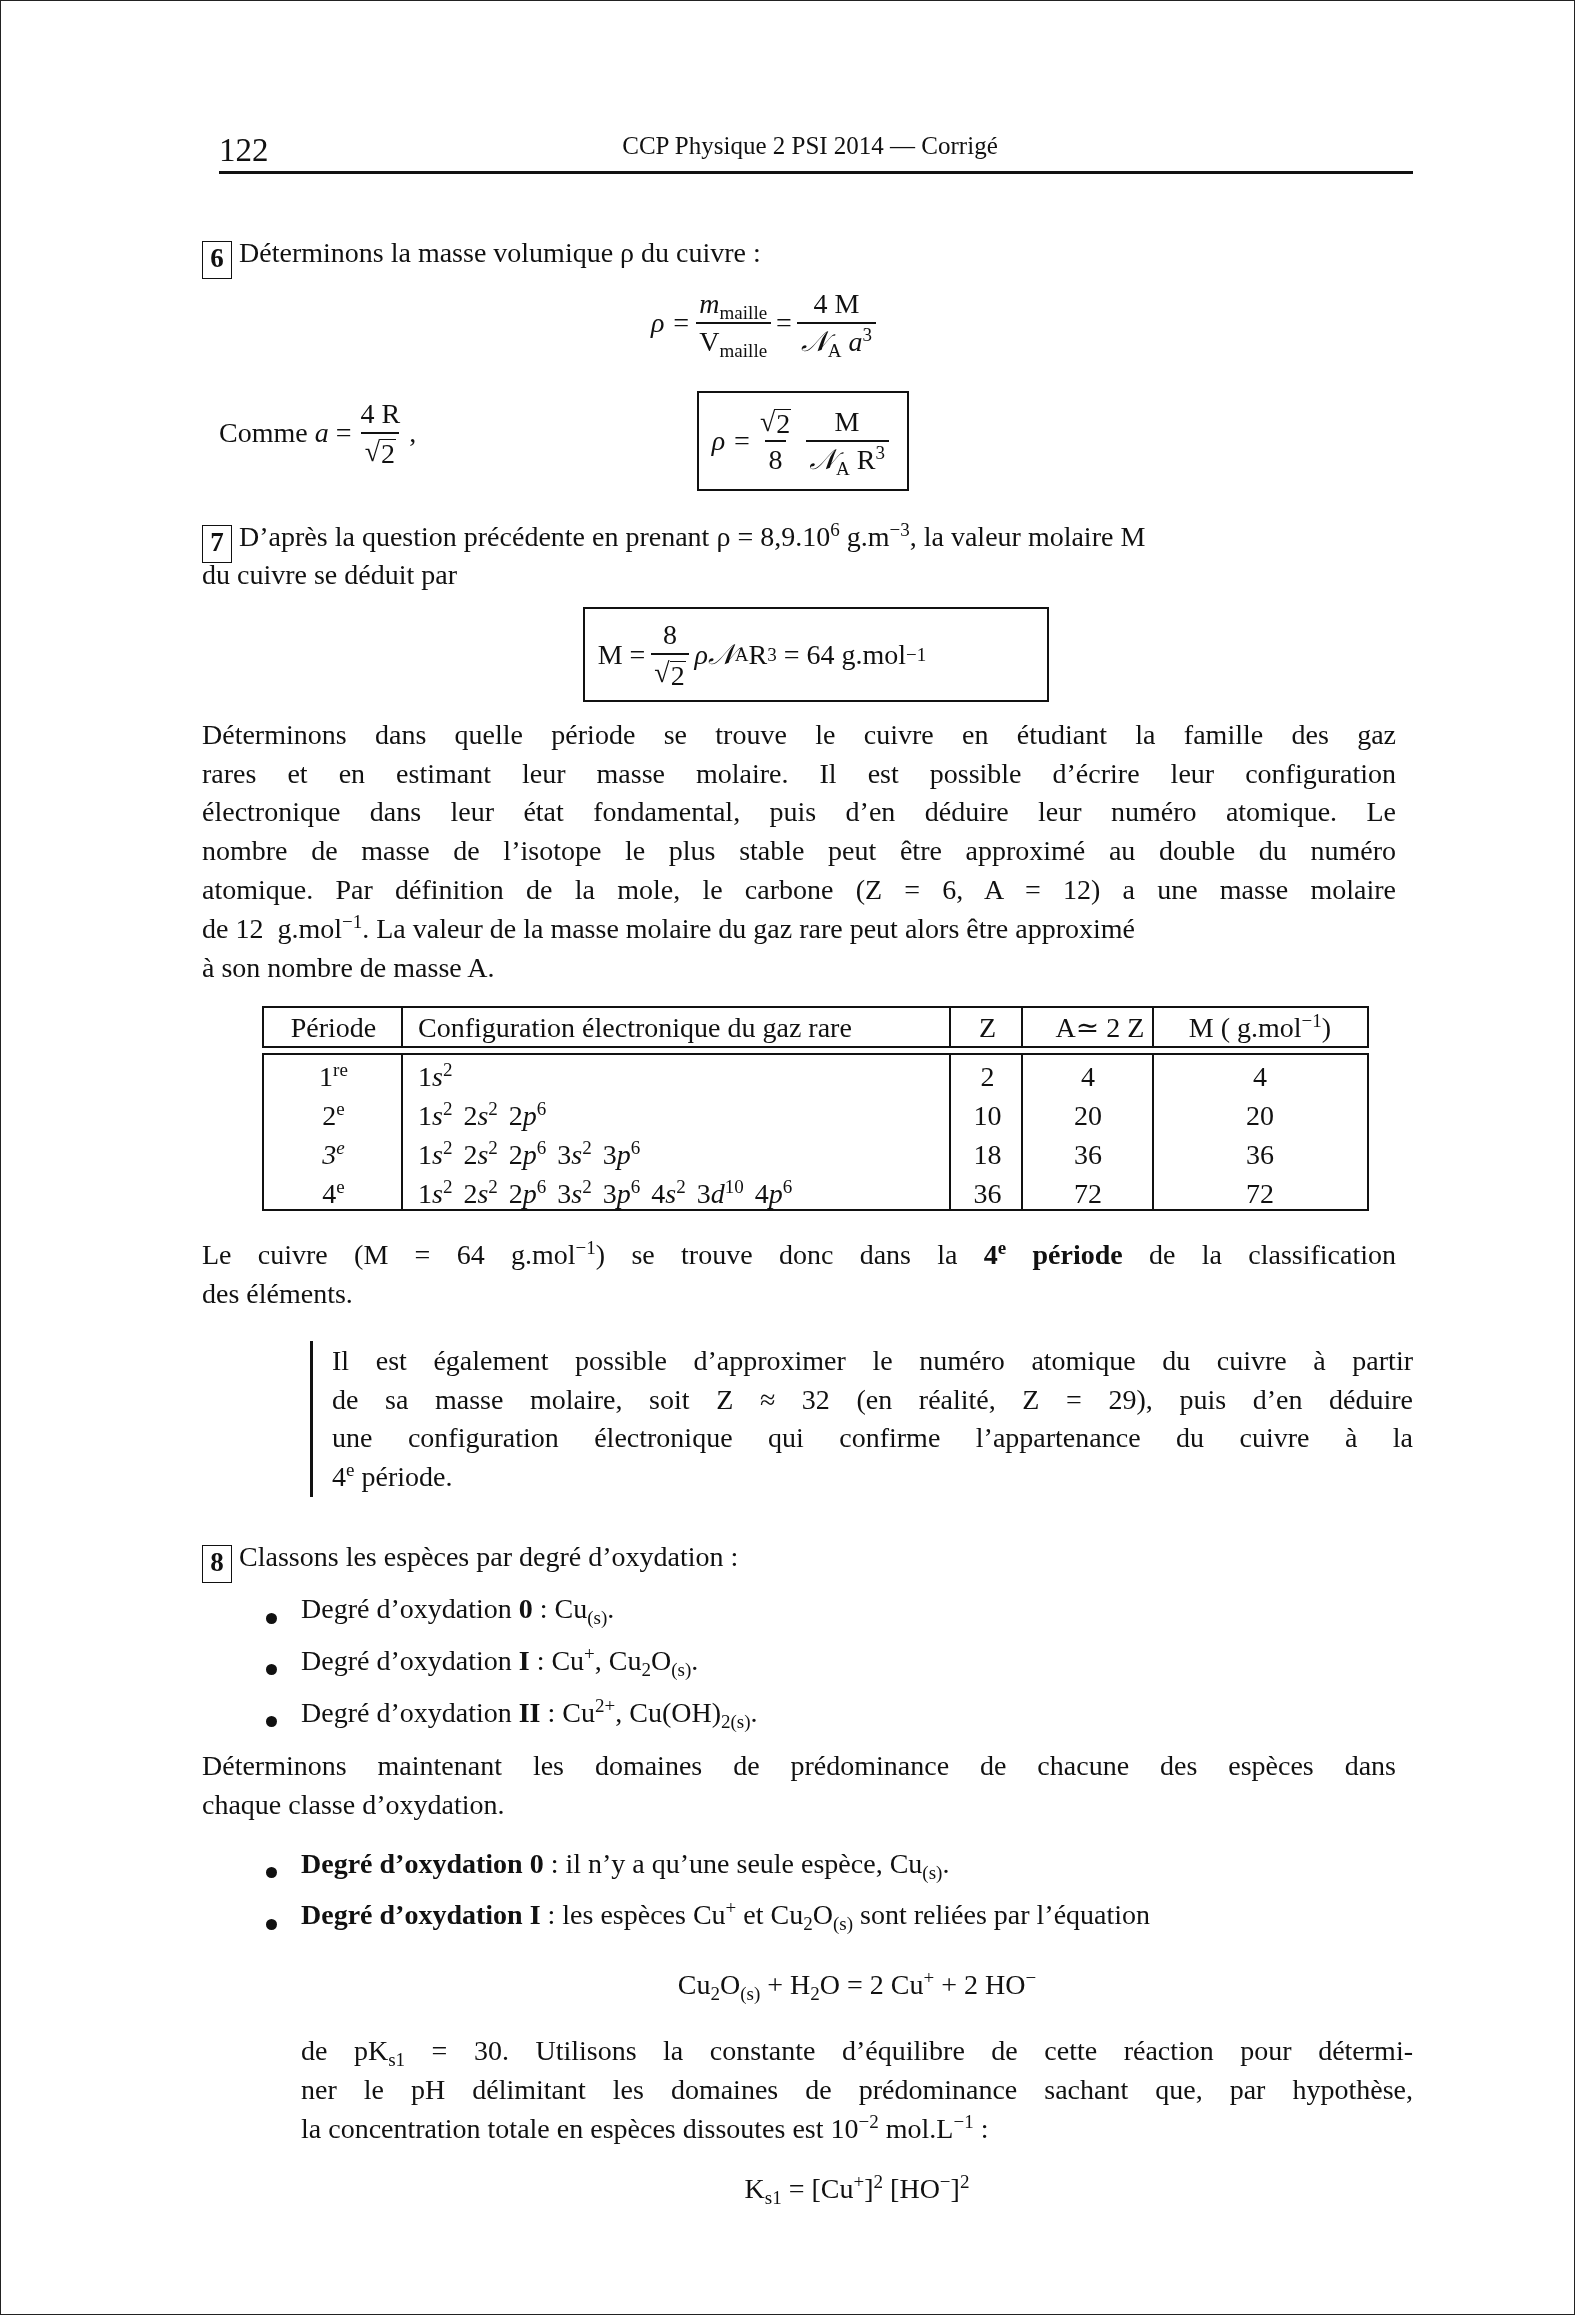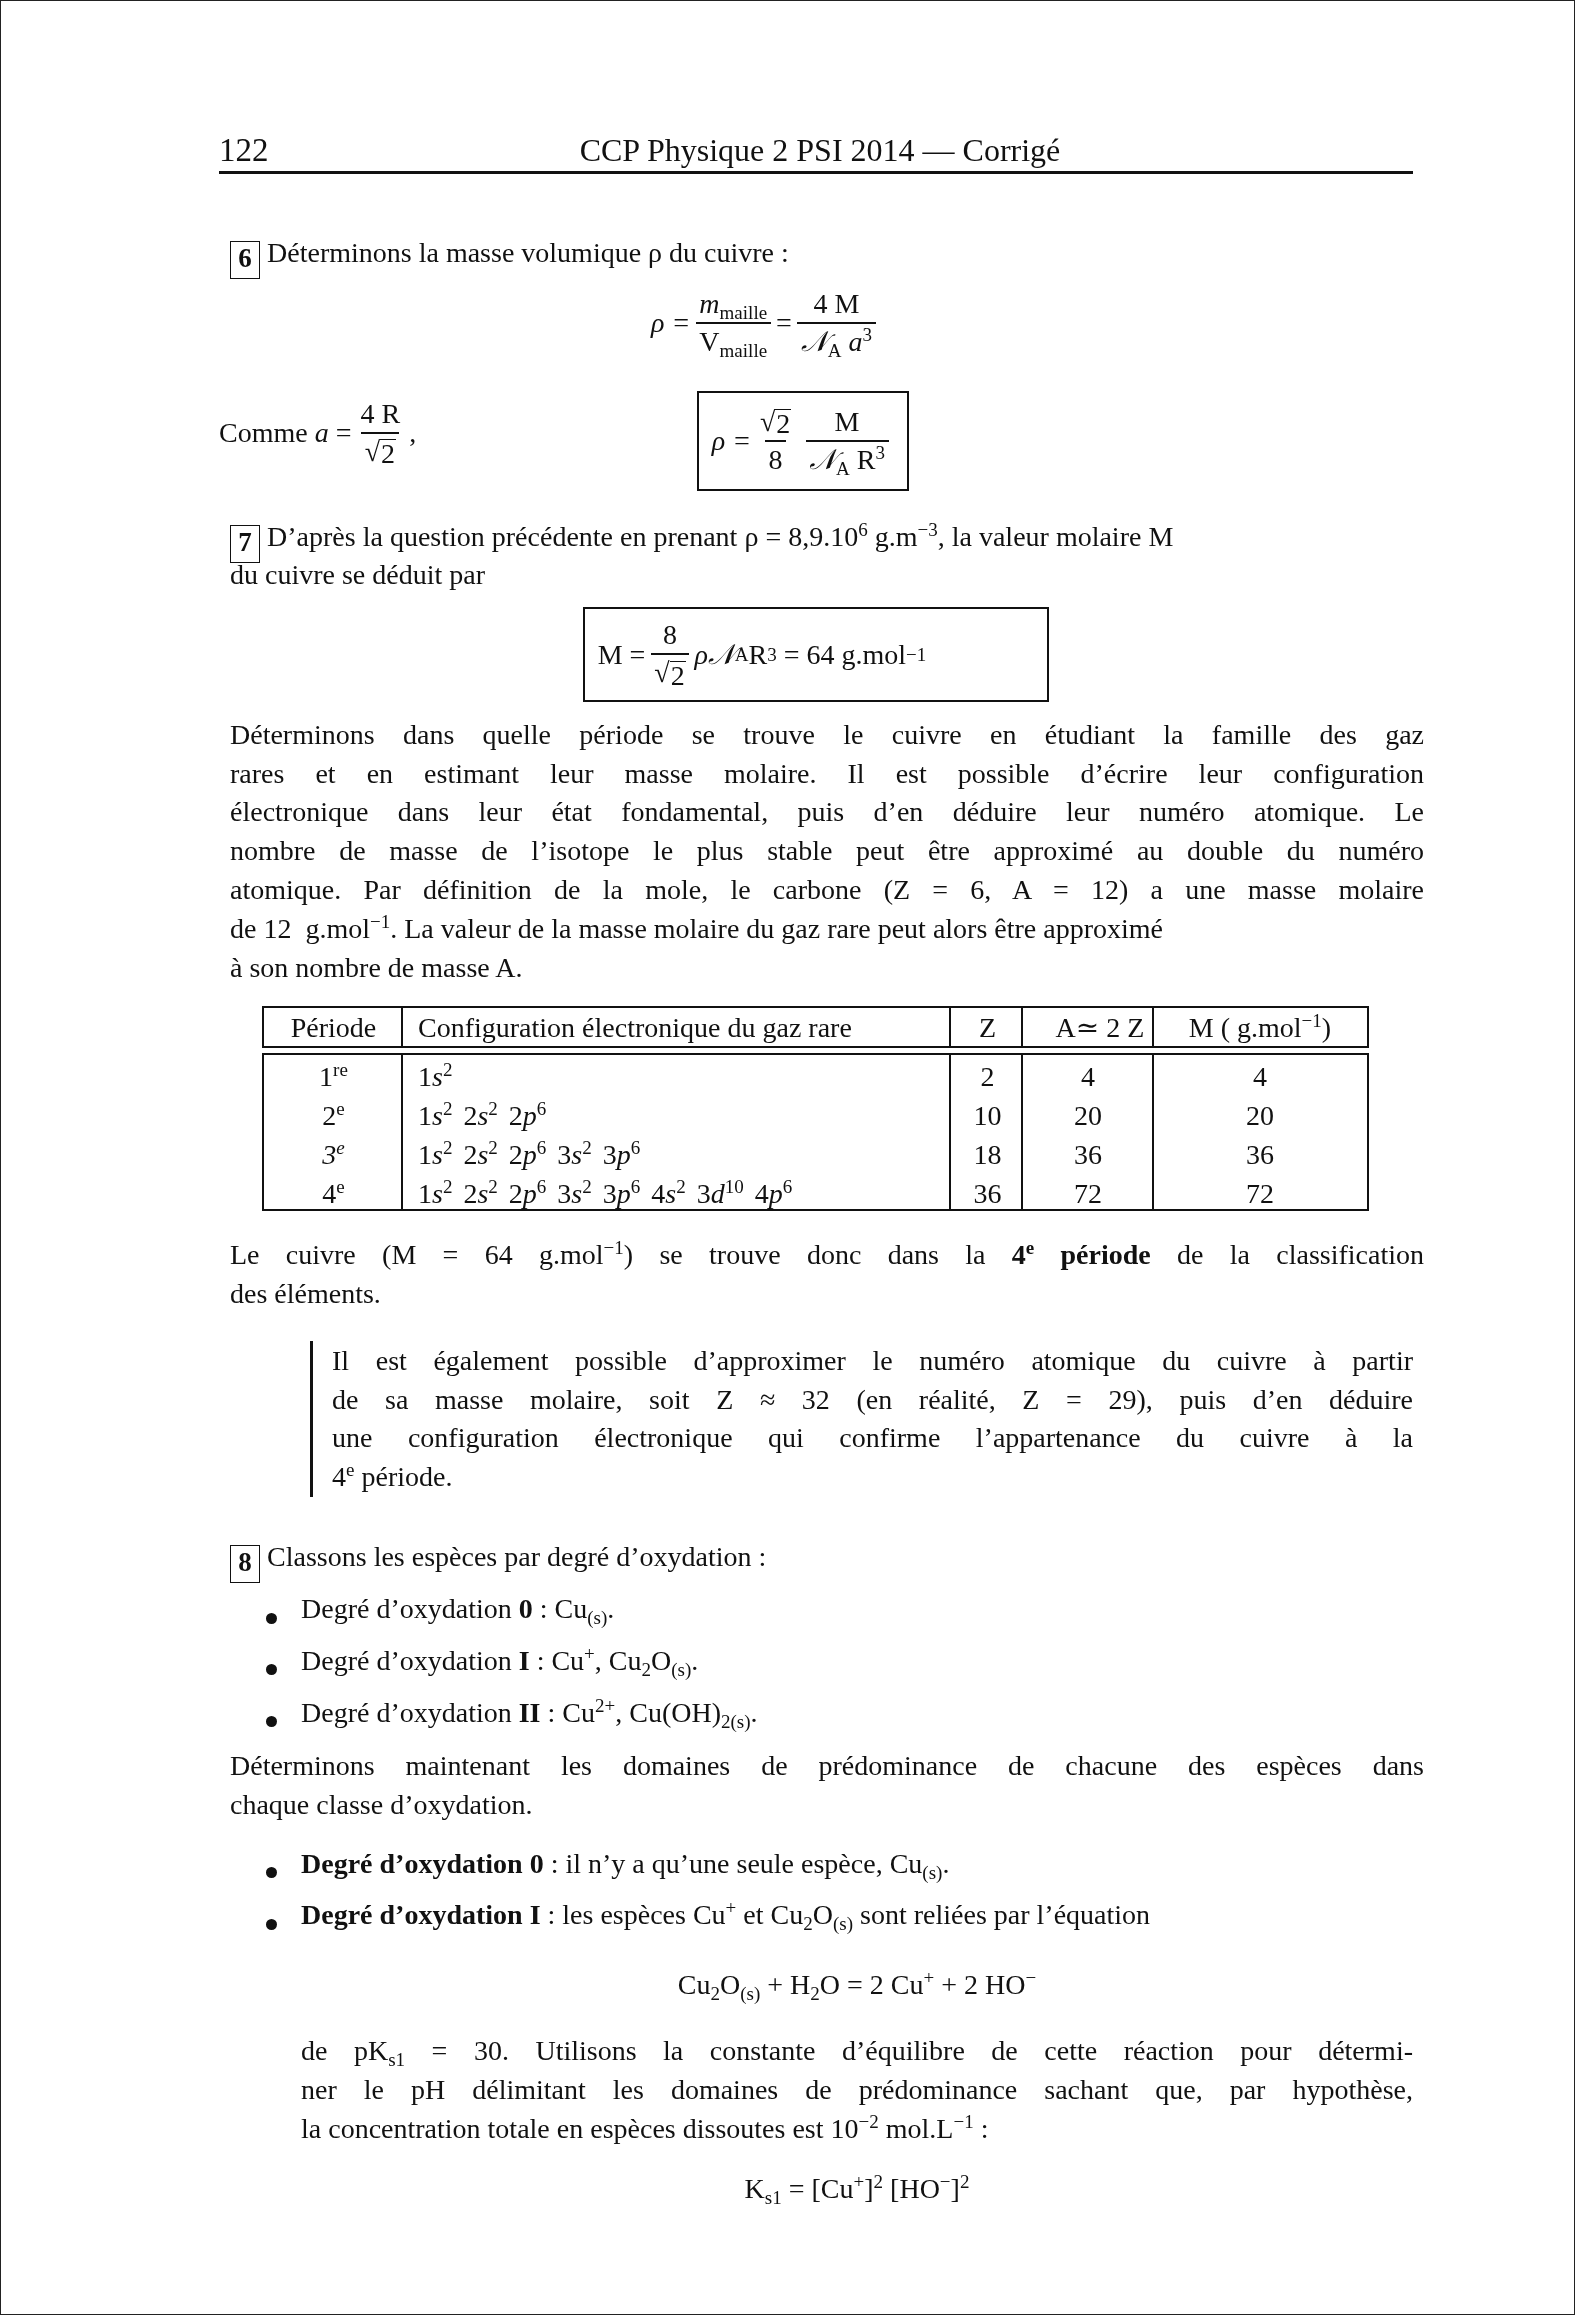--- a/index.html
+++ b/index.html
@@ -10,29 +10,29 @@
     color: #111;
     font-size: 28px;
     overflow: hidden;
   }
   .page-frame {
     position: absolute; left: 0; top: 0; width: 1576px; height: 2316px;
     border: 2.7px solid #222; border-top-width: 1.8px; border-left-width: 1.8px;
   }
   .abs { position: absolute; white-space: nowrap; }
   .header-num { left: 219px; top: 132px; font-size: 33px; }
-  .header-title { left: 223px; width: 1194px; top: 132px; text-align: center; font-size: 32px; }
+  .header-title { left: 213px; width: 1194px; top: 132px; text-align: center; font-size: 25px; }
   .header-rule { left: 219px; top: 171px; width: 1194px; height: 2.7px; background: #111; }
 
   .qbox {
     display: inline-block; border: 1.8px solid #111; font-weight: bold;
     padding: 0 7.2px; line-height: 33px; height: 38px; margin-right: 7.2px;
     vertical-align: -5.4px; font-size: 27px;
   }
-  .line { left: 230px; width: 1194px; line-height: 39px; }
+  .line { left: 202px; width: 1194px; line-height: 39px; }
   .justify { text-align: justify; text-align-last: justify; white-space: normal; }
   sup { font-size: 0.68em; vertical-align: 0.55em; line-height: 0; }
   sub { font-size: 0.68em; vertical-align: -0.3em; line-height: 0; }
   i.m { font-style: italic; }
   b { font-weight: bold; }
 
   .frac { display: inline-flex; flex-direction: column; align-items: center; vertical-align: middle; margin: 0 5.4px; }
   .frac .num { padding: 0 3.6px 1.8px; line-height: 1.15; }
   .frac .den { padding: 1.8px 3.6px 0; border-top: 2.3px solid #111; line-height: 1.15; }
   .eq { display: flex; align-items: center; }

